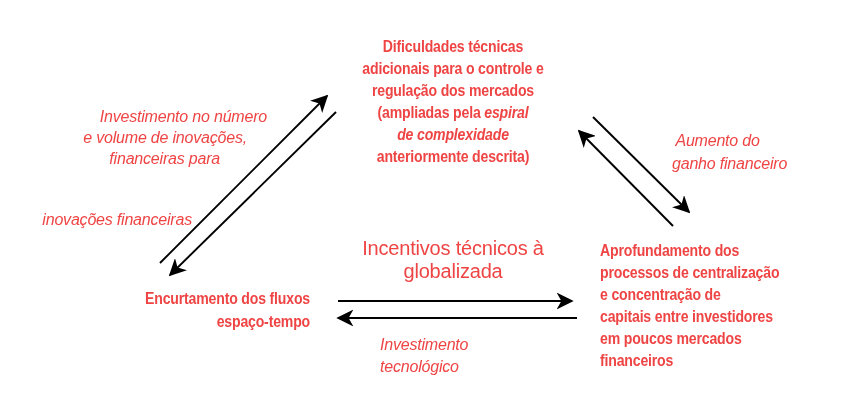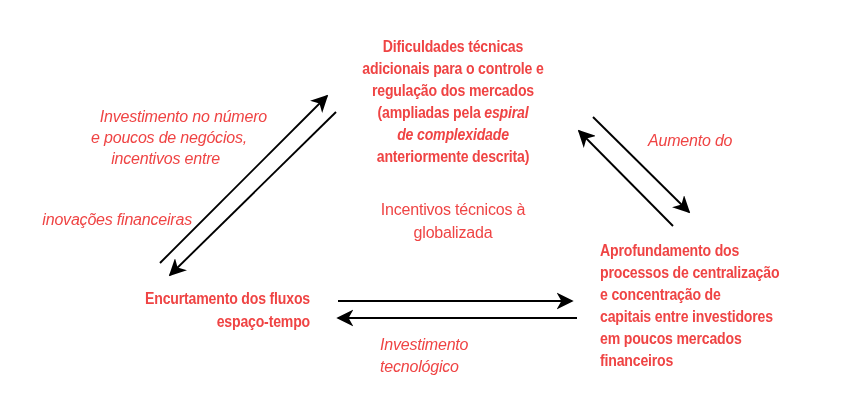--- a/index.html
+++ b/index.html
@@ -33,23 +33,24 @@
   .label {
     position: absolute;
     font-style: italic;
     font-weight: normal;
     font-size: 16px;
     line-height: 21px;
     letter-spacing: -0.2px;
   }
   .plain {
     position: absolute;
-    font-size: 16px;
+    font-size: 20px;
     line-height: 23px;
     letter-spacing: -0.2px;
+    margin-top: 39px;
   }
   .ln { white-space: nowrap; }
   .it { font-style: italic; }
 
   .node-difficulties {
     left: 303px; top: 36px; width: 300px;
     text-align: center; transform-origin: 50% 0;
   }
   .node-shortening {
     left: 90px; top: 287px; width: 220px;
@@ -105,27 +106,28 @@
     <div class="ln">Dificuldades técnicas</div>
     <div class="ln">adicionais para o controle e</div>
     <div class="ln">regulação dos mercados</div>
     <div class="ln"><span>(ampliadas pela </span><span class="it">espiral</span></div>
     <div class="ln it">de complexidade</div>
     <div class="ln">anteriormente descrita)</div>
   </div>
 
   <div class="label label-growth">
     <div class="ln">Investimento no número</div>
-    <div class="ln">e poucos de negócios,</div>
-    <div class="ln">incentivos entre</div>
+    <div class="ln">e volume de inovações,</div>
+    <div class="ln">financeiras para</div>
     <div class="ln">inovações financeiras</div>
   </div>
 
   <div class="label label-gain">
     <div class="ln">Aumento do</div>
+    <div class="ln">ganho financeiro</div>
   </div>
 
   <div class="plain label-incentives">
     <div class="ln">Incentivos técnicos à</div>
     <div class="ln">globalizada</div>
   </div>
 
   <div class="node node-shortening">
     <div class="ln">Encurtamento dos fluxos</div>
     <div class="ln">espaço-tempo</div>

